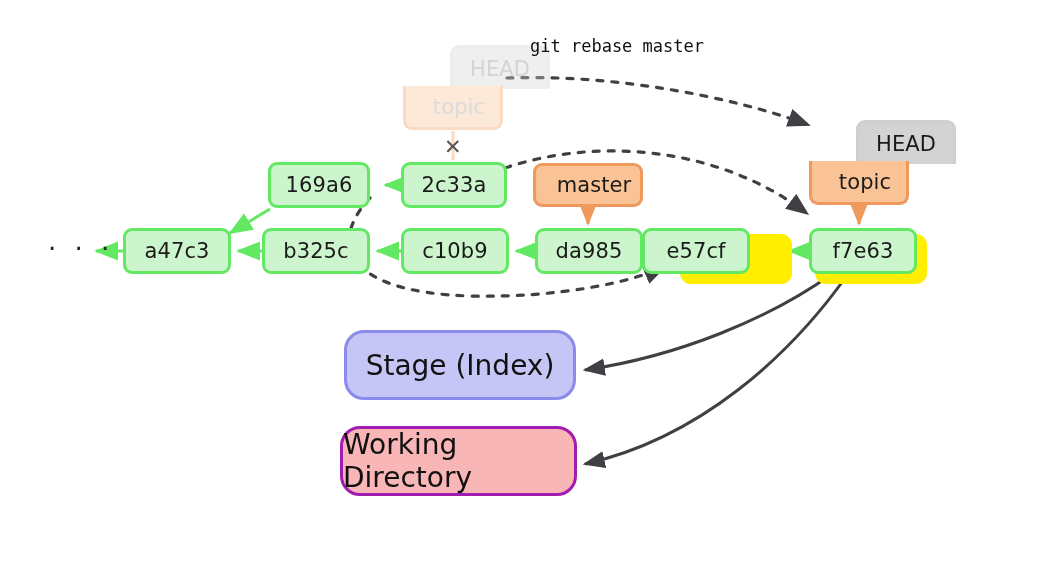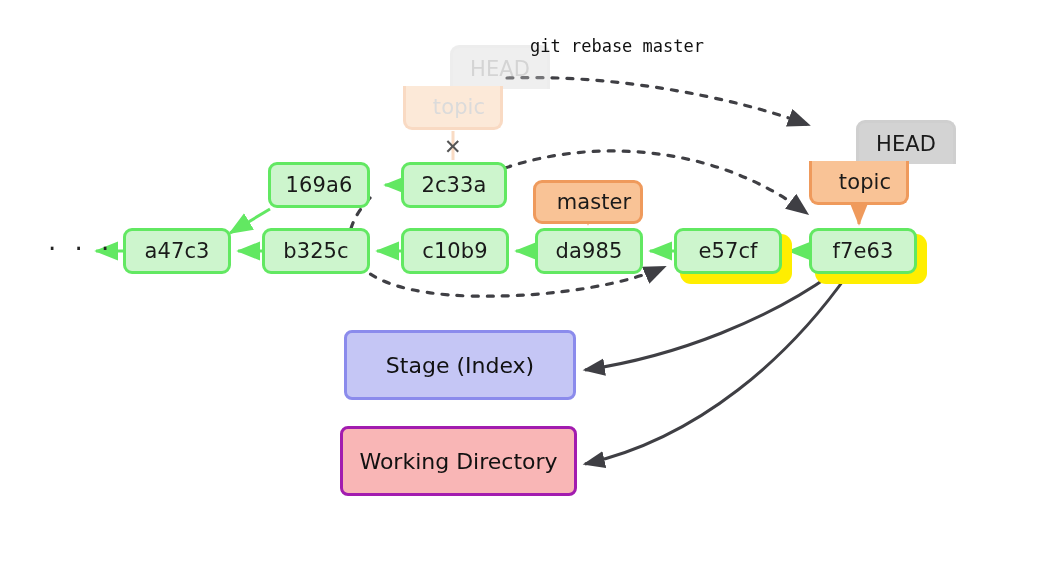--- a/index.html
+++ b/index.html
@@ -17,21 +17,21 @@
   .reflabel{background:#f9c396;border:3px solid #ef9a5c;border-radius:9px;padding-left:12px;}
   .headlabel{background:#d3d3d3;border:3px solid #cfcfcf;border-bottom:none;
              border-radius:9px 9px 0 0;margin-left:47px;}
   .toplabel{border-radius:0 0 9px 9px;border-top:none;}
 
   .ghost{opacity:.36;}
   .ghost .headlabel{color:#8a8a8a;}
   .ghost .reflabel{color:#9c9c9c;}
 
   .zonebox{position:absolute;box-sizing:border-box;display:flex;align-items:center;
-           justify-content:center;border-radius:8px;font-size:22px;color:#111;}
+           justify-content:center;border-radius:20px;font-size:28px;color:#111;}
   .stagebox{background:#c5c6f5;border:3px solid #8b8bec;}
   .workbox{background:#f9b6b6;border:3px solid #a21caf;}
 
   .mono{position:absolute;font-family:"DejaVu Sans Mono",monospace;font-size:17px;
         color:#111;white-space:nowrap;}
   .ellip{position:absolute;font-size:26px;color:#222;letter-spacing:5px;}
   .xmark{position:absolute;font-size:21px;color:#555;font-family:"DejaVu Sans",sans-serif;}
 </style>
 </head>
 <body>
@@ -90,26 +90,26 @@
 
   <div class="hl" style="left:680px;top:234px;width:112px;height:50px;"></div>
   <div class="hl" style="left:815px;top:234px;width:112px;height:50px;"></div>
 
   <div class="ellip" style="left:48px;top:234px;">· · ·</div>
 
   <div class="node commit" style="left:123px;top:228px;width:108px;height:46px;">a47c3</div>
   <div class="node commit" style="left:262px;top:228px;width:108px;height:46px;">b325c</div>
   <div class="node commit" style="left:401px;top:228px;width:108px;height:46px;">c10b9</div>
   <div class="node commit" style="left:535px;top:228px;width:108px;height:46px;">da985</div>
-  <div class="node commit" style="left:674px;top:228px;width:108px;height:46px;">e57cf</div>
+  <div class="node commit" style="left:642px;top:228px;width:108px;height:46px;">e57cf</div>
   <div class="node commit" style="left:809px;top:228px;width:108px;height:46px;">f7e63</div>
   <div class="node commit" style="left:268px;top:162px;width:102px;height:46px;">169a6</div>
   <div class="node commit" style="left:401px;top:162px;width:106px;height:46px;">2c33a</div>
 
-  <div class="node reflabel" style="left:533px;top:180px;width:110px;height:44px;">master</div>
+  <div class="node reflabel" style="left:533px;top:163px;width:110px;height:44px;">master</div>
 
   <div class="node headlabel" style="left:809px;top:120px;width:100px;height:44px;">HEAD</div>
   <div class="node reflabel toplabel" style="left:809px;top:161px;width:100px;height:44px;">topic</div>
 
   <div class="ghost">
     <div class="node headlabel" style="left:403px;top:45px;width:100px;height:44px;">HEAD</div>
     <div class="node reflabel toplabel" style="left:403px;top:86px;width:100px;height:44px;">topic</div>
   </div>
 
   <div class="xmark" style="left:444px;top:135px;">✕</div>

